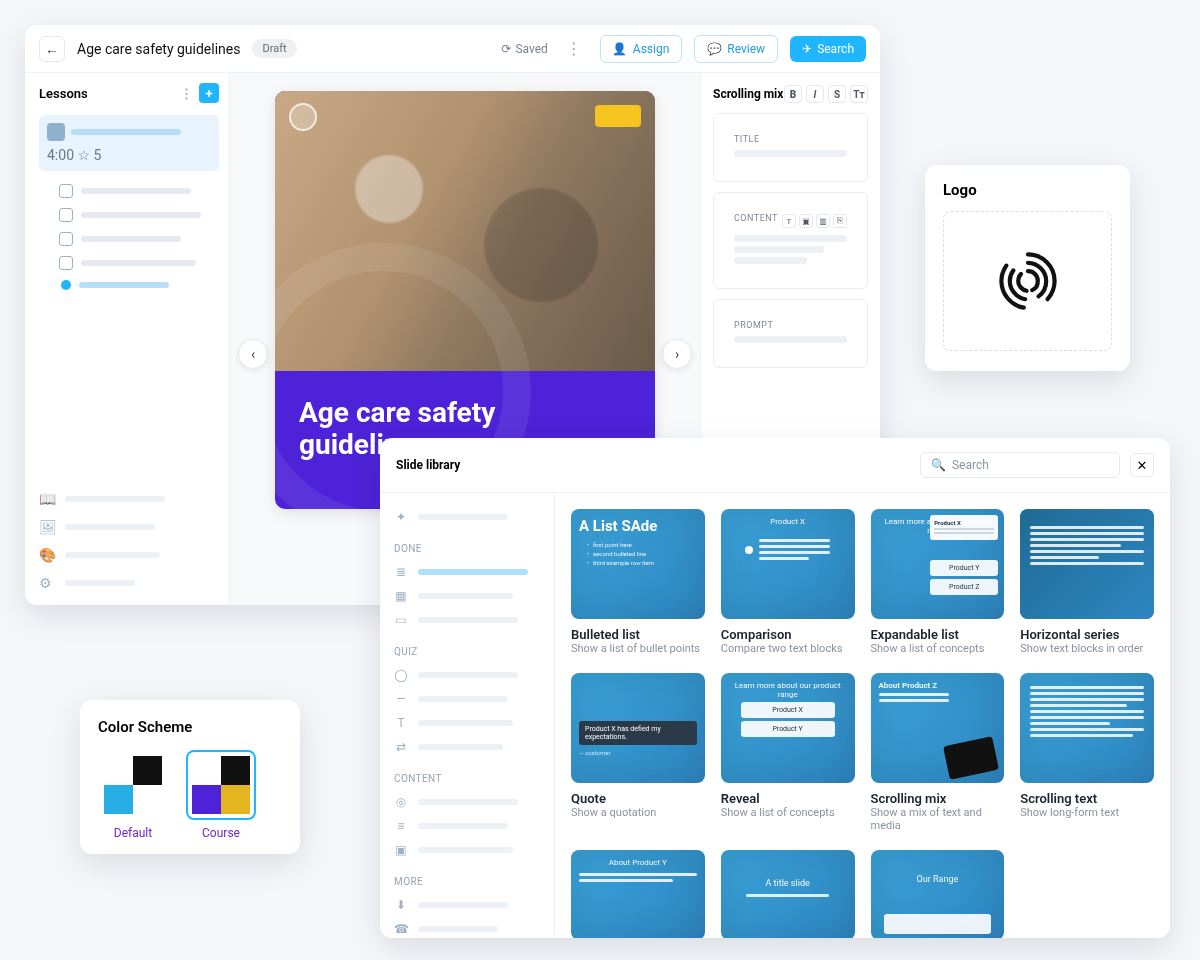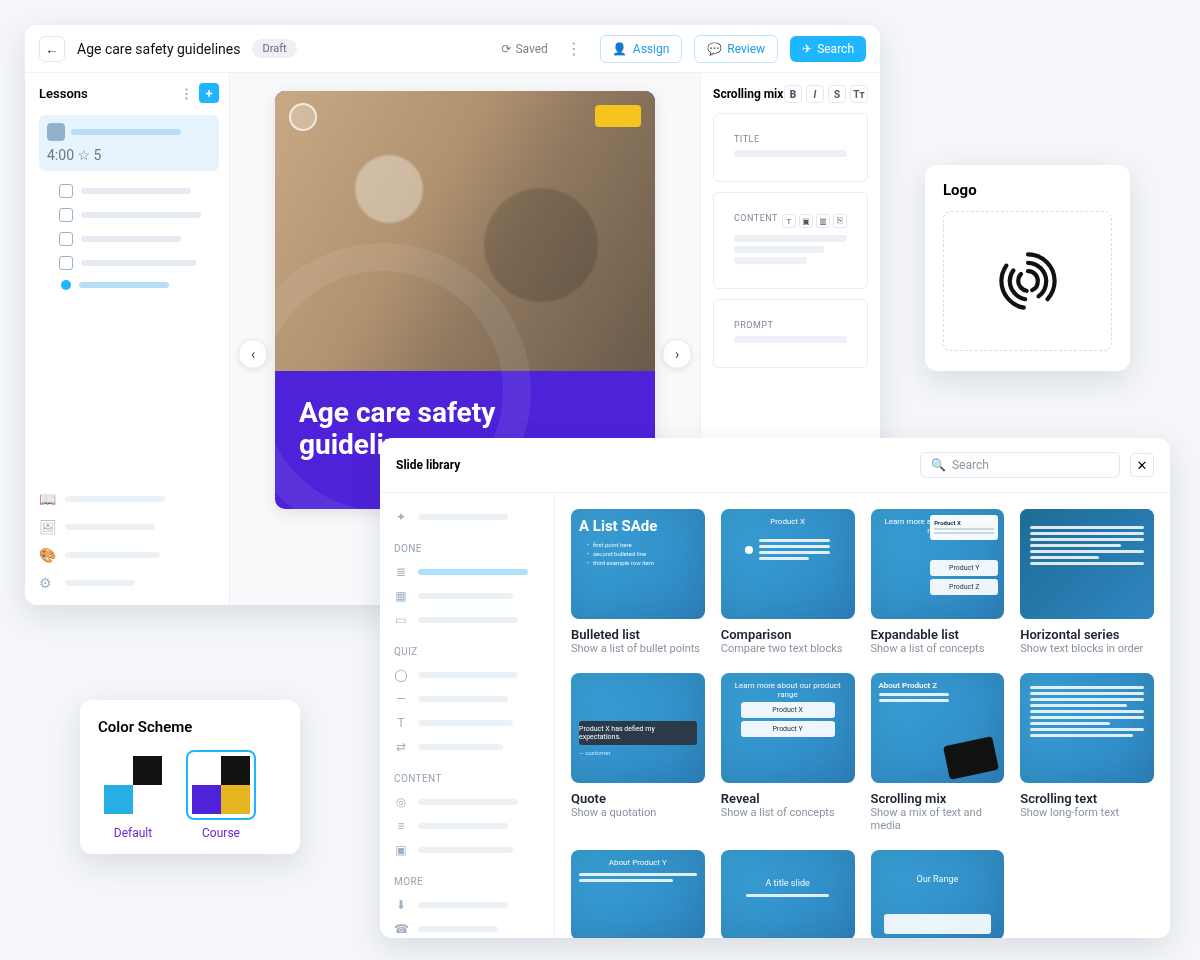--- a/index.html
+++ b/index.html
@@ -82,21 +82,21 @@
   .lib-side .srow.active .skel{ background:#aee0f9; }
   .lib-side .sic { width:14px; height:14px; color:#9fb2c4; font-size:12px; text-align:center; }
   .lib-grid { flex:1; overflow:auto; padding:16px 16px 8px; }
   .grid { display:grid; grid-template-columns: repeat(4, 1fr); gap:18px 16px; }
   .tcard .thumb { height:110px; border-radius:8px; background: linear-gradient(135deg,#3aa3d9 0%, #2e86c1 100%); position:relative; overflow:hidden; color:#fff; font-size:8px; padding:8px; box-shadow: inset 0 0 40px rgba(0,0,0,.12); margin-bottom:8px; }
   .tcard .thumb.dark::before{ content:""; position:absolute; inset:0; background:linear-gradient(135deg,#1f6b95,#2e86c1);} 
   .tname { font-size:13px; font-weight:600; color:#1b2430; }
   .tdesc { font-size:11px; color:#8893a0; }
   .thumb .mini { background:rgba(255,255,255,.92); color:#234; border-radius:3px; padding:4px 6px; font-size:7px; margin:3px auto; width:80%; text-align:center;}
   .thumb .title8 { font-size:8px; text-align:center; opacity:.95; }
-  .thumb .chip { background:#2a3a48; color:#fff; border-radius:3px; padding:4px 0; font-size:7px; margin-top:40px; display:inline-block; }
+  .thumb .chip { background:#2a3a48; color:#fff; border-radius:3px; padding:4px 6px; font-size:7px; margin-top:40px; display:inline-block; }
   .thumb .bullets{ margin-top:6px; padding-left:8px;}
   .thumb .bullets div{ font-size:6px; opacity:.9; margin:2px 0; position:relative; padding-left:6px;}
   .thumb .bullets div::before{ content:"•"; position:absolute; left:0;}
   .thumb .panel { position:absolute; right:6px; top:6px; width:68px; background:rgba(255,255,255,.95); color:#234; border-radius:3px; font-size:6px; padding:4px;}
   .thumb .panel .ph { font-weight:700; margin-bottom:2px; font-size:6px;}
   .thumb .tlines div{ height:3px; background:rgba(255,255,255,.85); margin:3px 0; border-radius:2px;}
   .row3 .thumb{ height:90px; } 
 
   
   #scheme { left:80px; top:700px; width:220px; padding:18px 18px 14px; }

